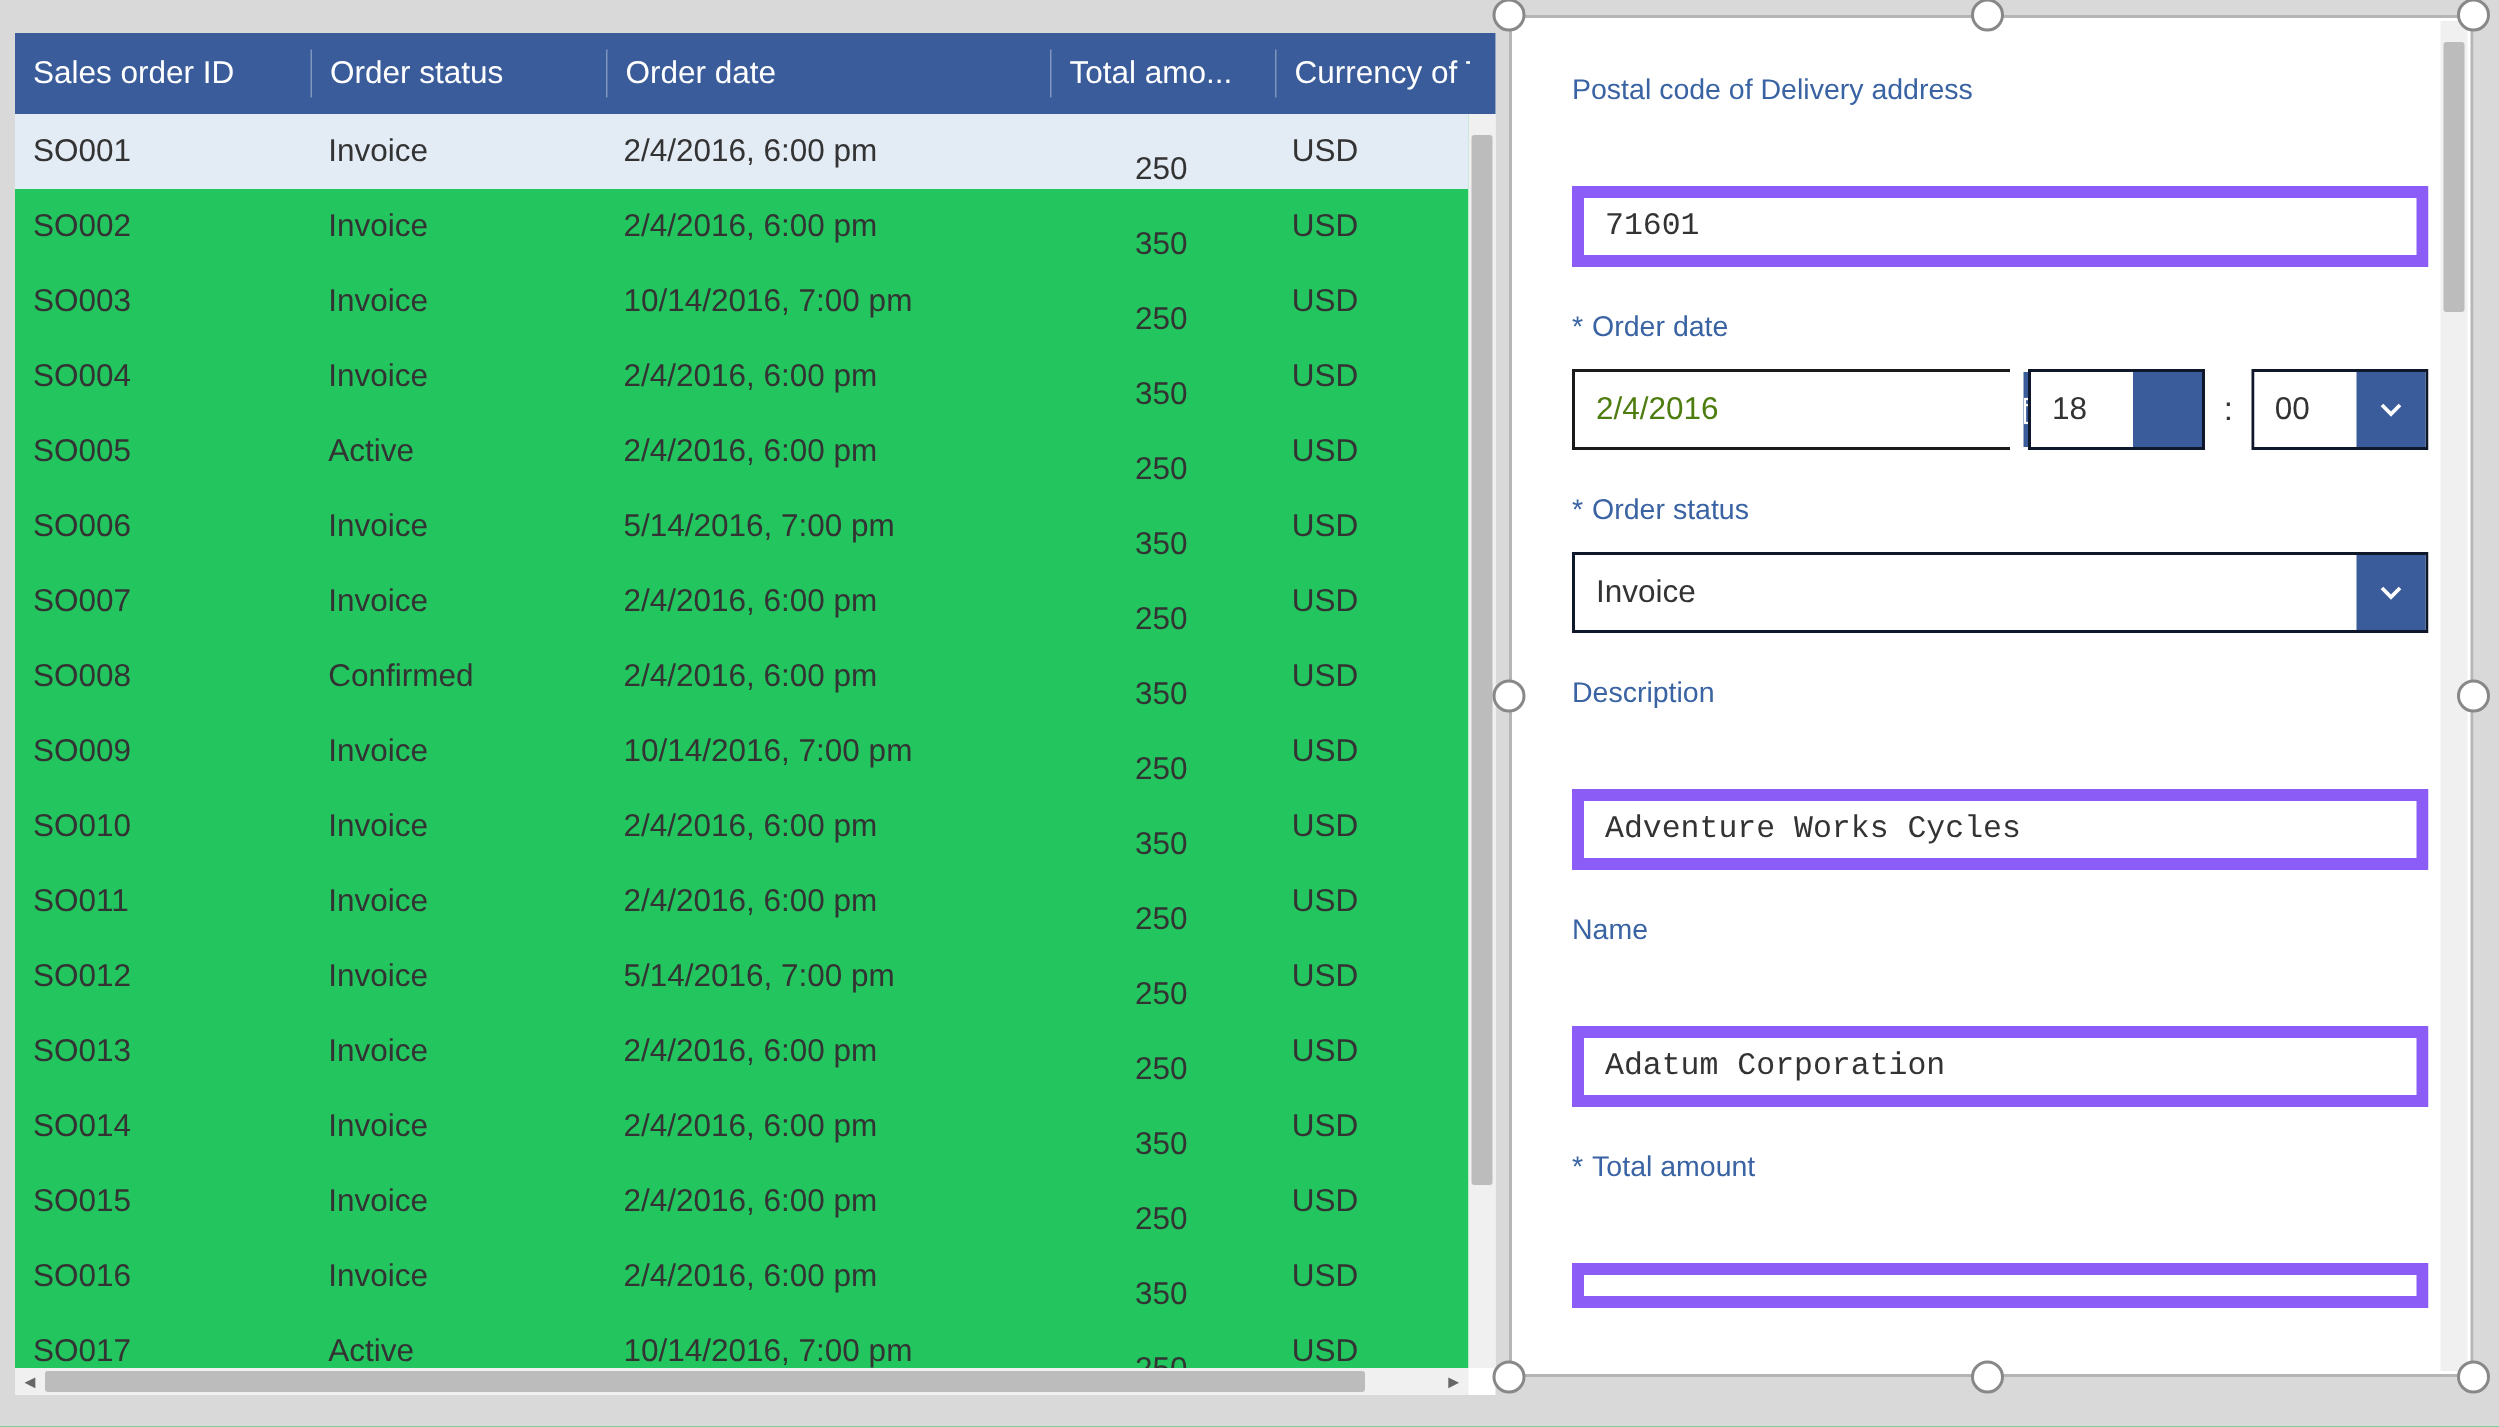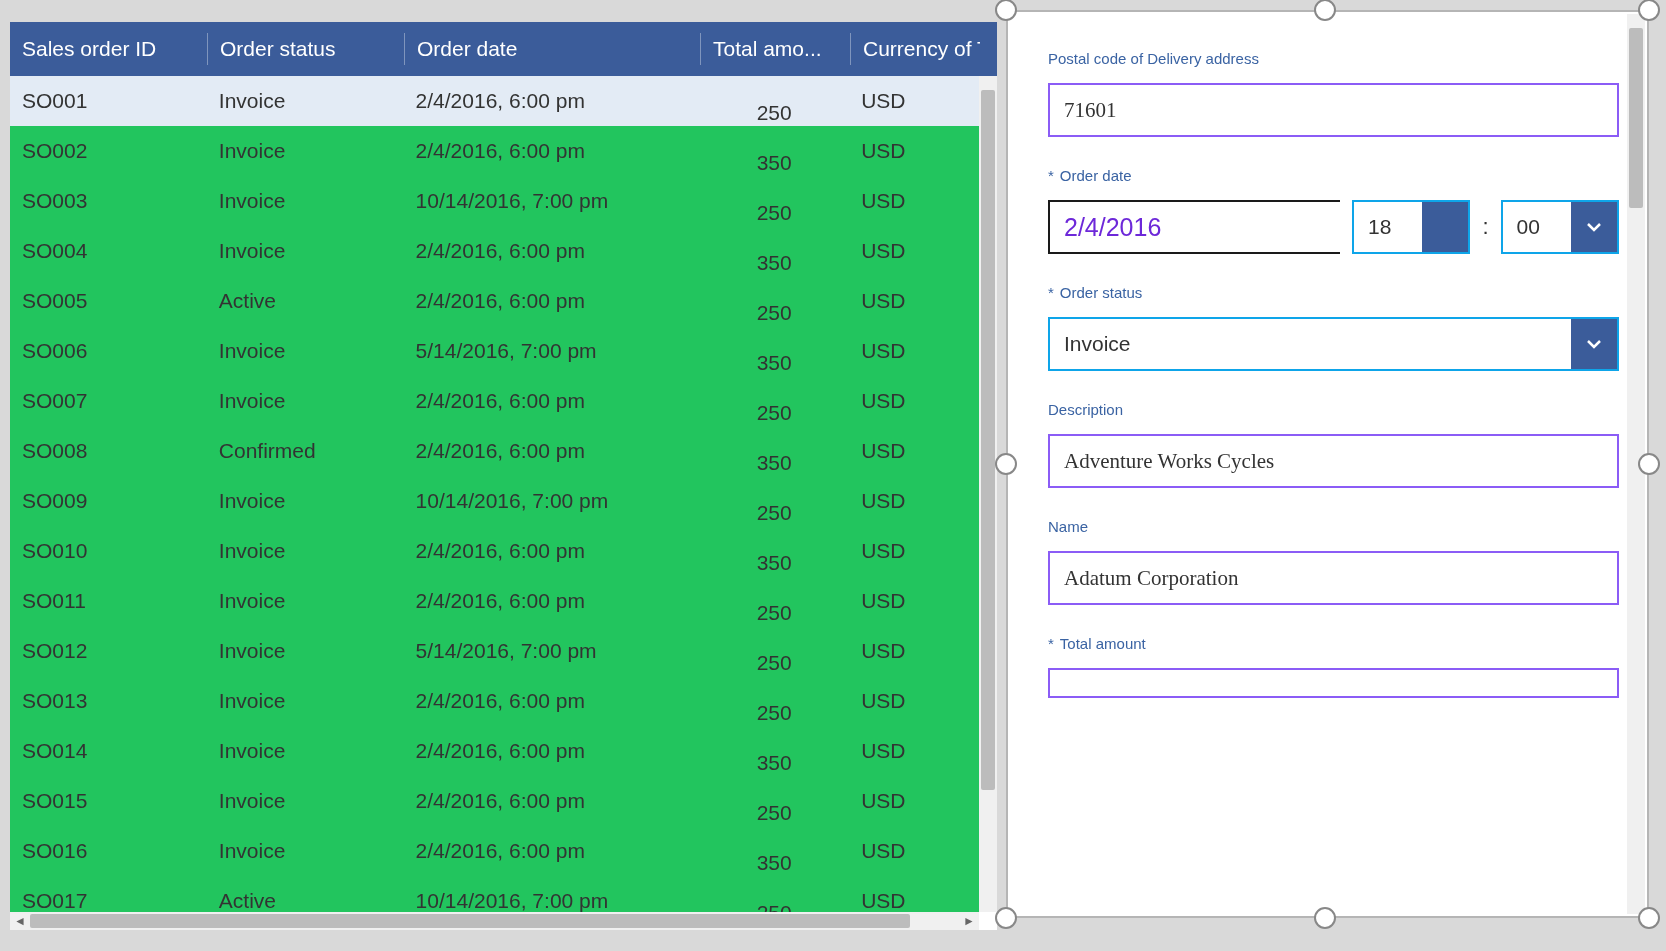--- a/index.html
+++ b/index.html
@@ -119,54 +119,55 @@
   left: 40px;
   top: 38px;
   right: 28px;
   bottom: 10px;
   overflow: hidden;
 }
 .form-group { margin-bottom: 30px; }
 .form-label {
   color: #2b5797;
   color: #3a63a3;
-  font-size: 15px;
+  font-size: 19px;
   margin-bottom: 16px;
   display: block;
 }
 .req { color: #3a63a3; margin-right: 6px; }
 .text-input {
   width: 100%;
   height: 54px;
-  border: 2px solid #8b5cf6;
+  border: 8px solid #8b5cf6;
   font-size: 21px;
   padding: 0 14px;
   background: #fff;
-  font-family: Liberation Serif, serif;
+  font-family: Liberation Mono, monospace;
   color: #333;
+  margin-top: 36px;
 }
 .date-row { display: flex; align-items: center; gap: 12px; }
 .date-input-wrap {
   display: flex;
   border: 2px solid #1a1a1a;
   height: 54px;
   width: 292px;
 }
 .date-input-wrap input {
-  border: none; flex: 1; font-size: 25px; padding: 0 14px; font-family: inherit; color: #6d28d9;
+  border: none; flex: 1; font-size: 21px; padding: 0 14px; font-family: inherit; color: #4d7c0f;
 }
 .date-btn {
   width: 46px;
   background: #3b5c9a;
   display: flex; align-items: center; justify-content: center;
 }
 .date-btn svg { fill: #fff; }
 .select-wrap {
   display: flex;
-  border: 2px solid #0ea5e9;
+  border: 2px solid #0f172a;
   height: 54px;
 }
 .select-wrap.narrow { width: 130px; }
 .select-wrap input {
   border: none; flex: 1; font-size: 21px; padding: 0 14px; font-family: inherit; color: #333; width: 50px;
 }
 .chevron-btn {
   width: 46px;
   background: #3b5c9a;
   display: flex; align-items: center; justify-content: center;

